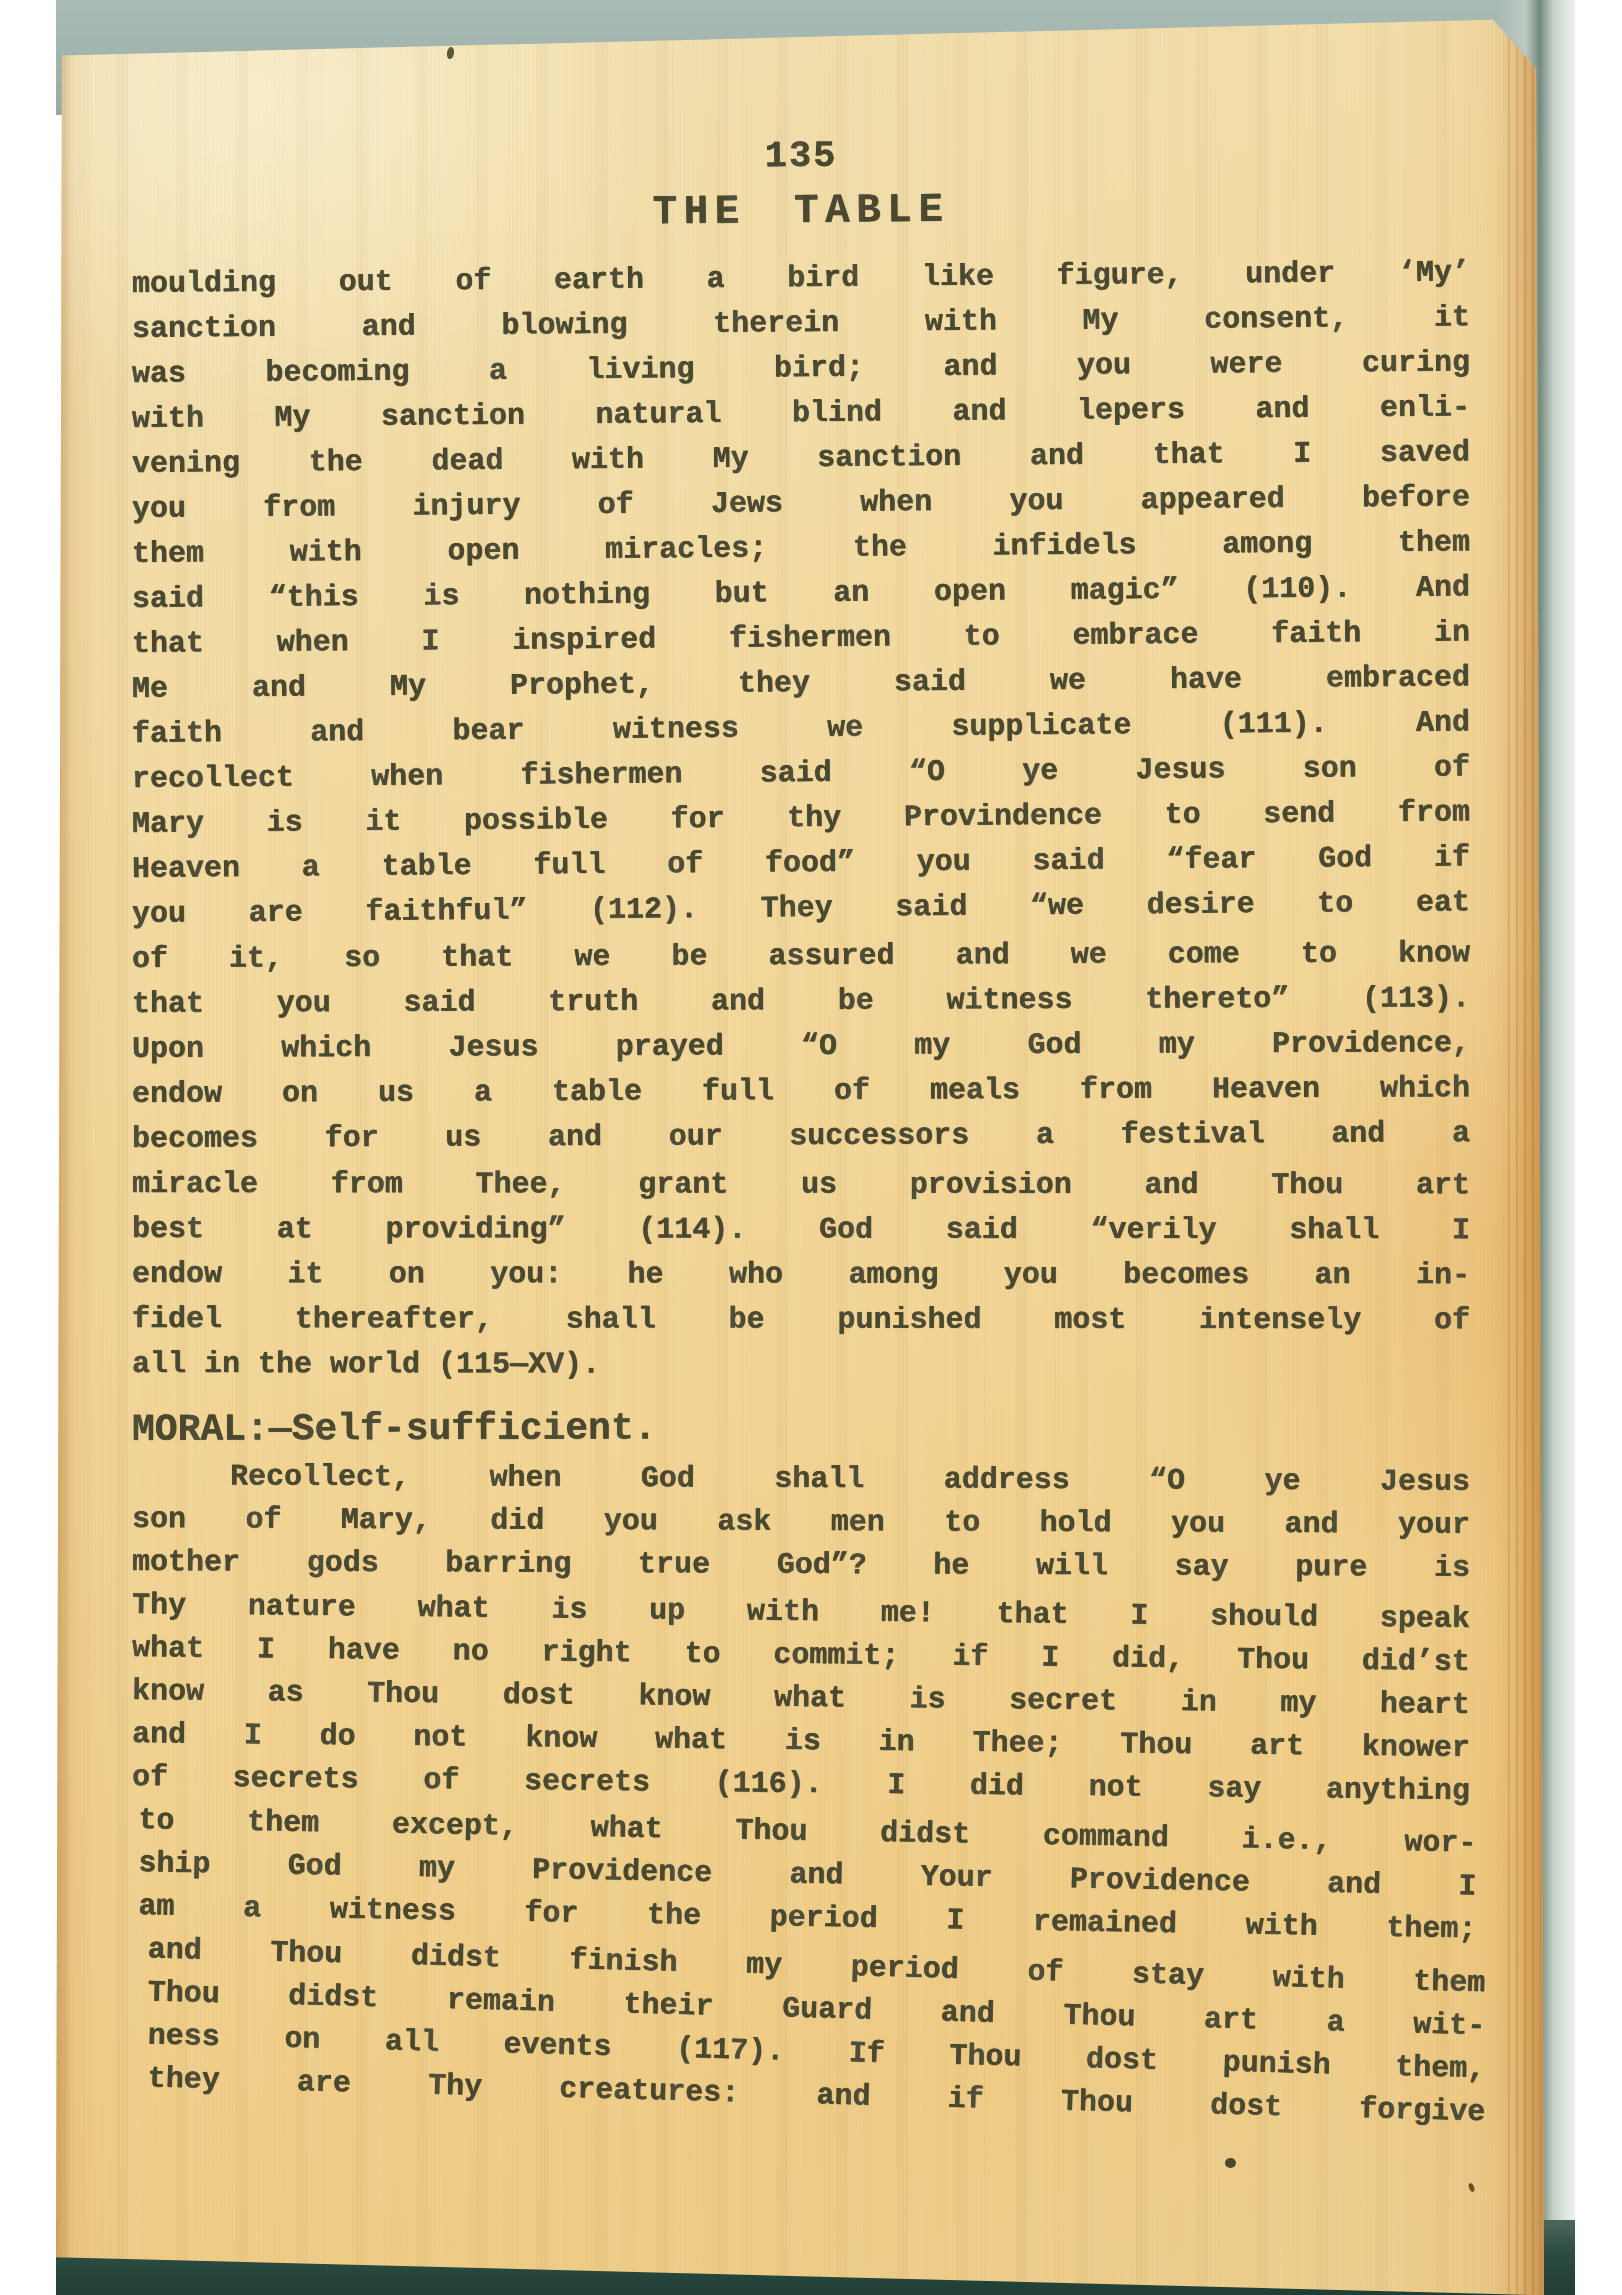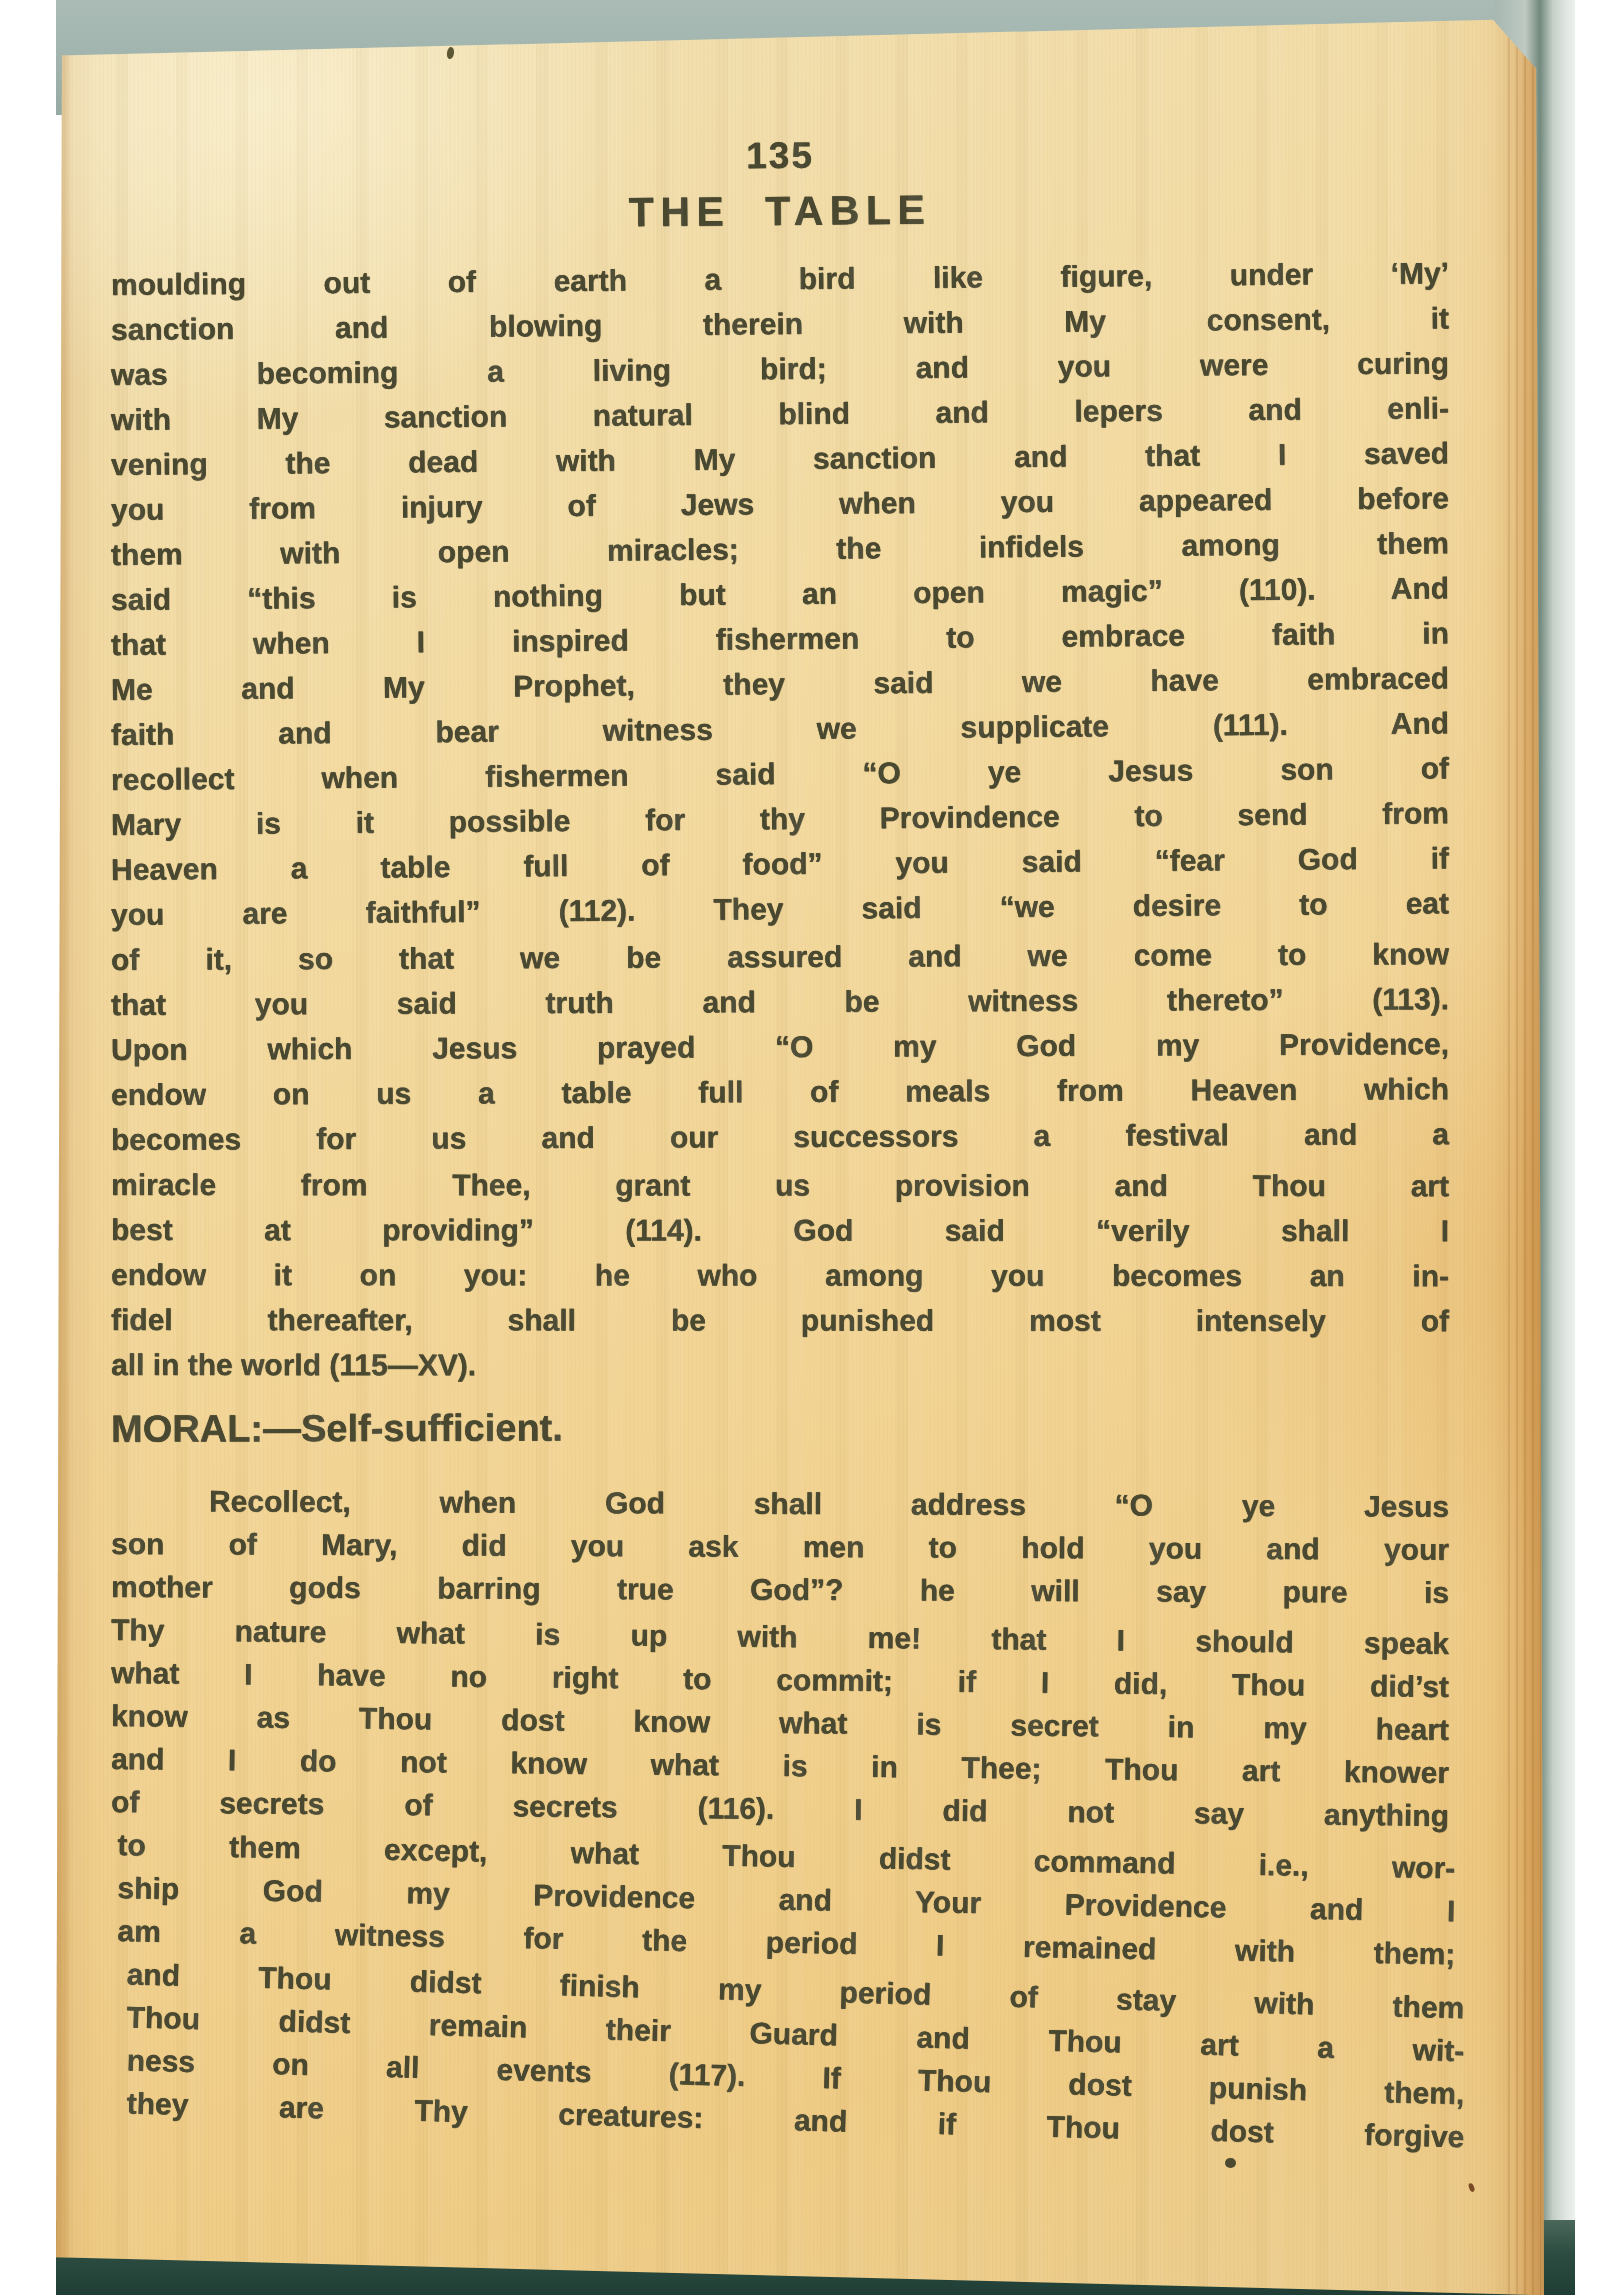--- a/index.html
+++ b/index.html
@@ -27,37 +27,37 @@
       repeating-linear-gradient(90deg, rgba(90,60,20,0.03) 0 1.3px, rgba(0,0,0,0) 1.3px 3.9px),
       repeating-linear-gradient(90deg, rgba(120,80,30,0.045) 0 11.8px, rgba(255,255,255,0.05) 11.8px 27.5px, rgba(0,0,0,0) 27.5px 60px);}
   .fore-edge{position:absolute;right:0;top:0;bottom:0;width:42px;pointer-events:none;
     background:
       linear-gradient(90deg, rgba(0,0,0,0) 0%, rgba(190,120,40,0.16) 35%, rgba(170,100,30,0.28) 70%, rgba(150,85,25,0.36) 100%),
       repeating-linear-gradient(90deg, rgba(130,75,20,0) 0 5.9px, rgba(130,75,20,0.20) 5.9px 7.9px);}
   .left-edge{position:absolute;left:0;top:0;bottom:0;width:17px;pointer-events:none;
     background:linear-gradient(90deg, rgba(150,90,25,0.22), rgba(150,90,25,0));}
 
   
-  .content{position:absolute;left:55px;top:0;width:1338px;
-    font-family:Liberation Sans, sans-serif;font-weight:700;color:#494831;
+  .content{position:absolute;left:76px;top:0;width:1338px;
+    font-family:Liberation Mono, monospace;font-weight:700;color:#494831;
     text-shadow:0 0 0.7px rgba(70,68,45,0.85), 0.4px 0.4px 0 rgba(70,68,45,0.5);}
   .page-number{margin-top:124px;text-align:center;font-size:37px;line-height:46px;
     letter-spacing:2px;transform:rotate(-0.5deg);}
   .title{margin:7.9px 0 0;text-align:center;font-size:41px;line-height:49px;
     letter-spacing:6.5px;word-spacing:17px;transform:rotate(-0.5deg);font-weight:700;}
   .para{margin-top:26px;font-size:30px;}
   .para .line{text-align:justify;text-align-last:justify;white-space:nowrap;
     transform-origin:0 50%;}
   .para .line:last-child{text-align-last:left;}
   .para.justify-last .line:last-child{text-align-last:justify;}
   .para1 .line{line-height:45px;transform:rotate(-0.5deg);}
   .para1 .line:nth-child(n+16){transform:rotate(-0.25deg);}
   .para1 .line:nth-child(n+21){transform:rotate(0.05deg);}
   .moral{margin-top:18.3px;font-size:38px;line-height:45px;transform:rotate(-0.15deg);}
-  .para2{margin-top:29px;}
+  .para2{margin-top:5px;}
   .para2 .line{line-height:43px;transform:rotate(0.25deg);}
   .para2 .line:first-child{padding-left:98px;}
   .para2 .line:nth-child(n+4){transform:rotate(0.6deg);}
   .para2 .line:nth-child(n+9){transform:rotate(1.0deg) translateX(6.5px);}
   .para2 .line:nth-child(n+12){transform:rotate(1.45deg) translateX(15.7px);}
 
   
   .speck{position:absolute;border-radius:50%;}
   .s1{left:391px;top:38px;width:6.5px;height:11.8px;background:#5d5733;transform:rotate(8deg);}
   .s2{left:1169px;top:2149px;width:10.5px;height:9.8px;background:#4b4a30;}

